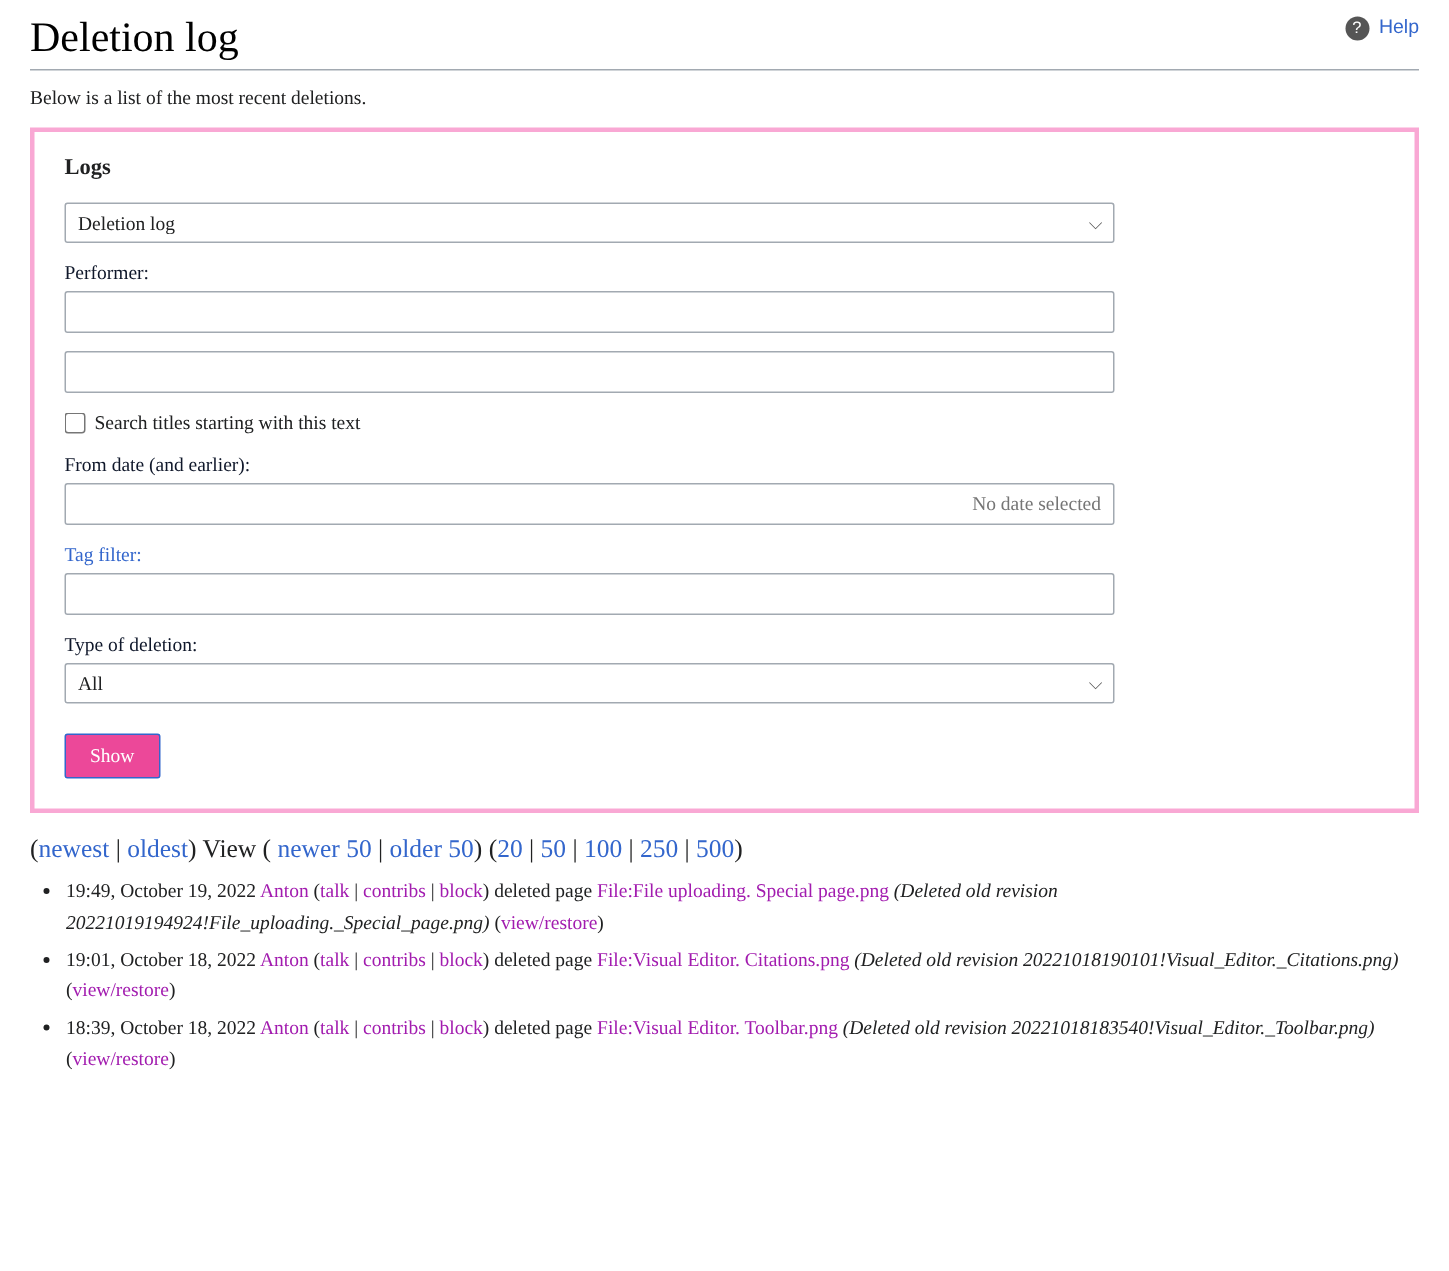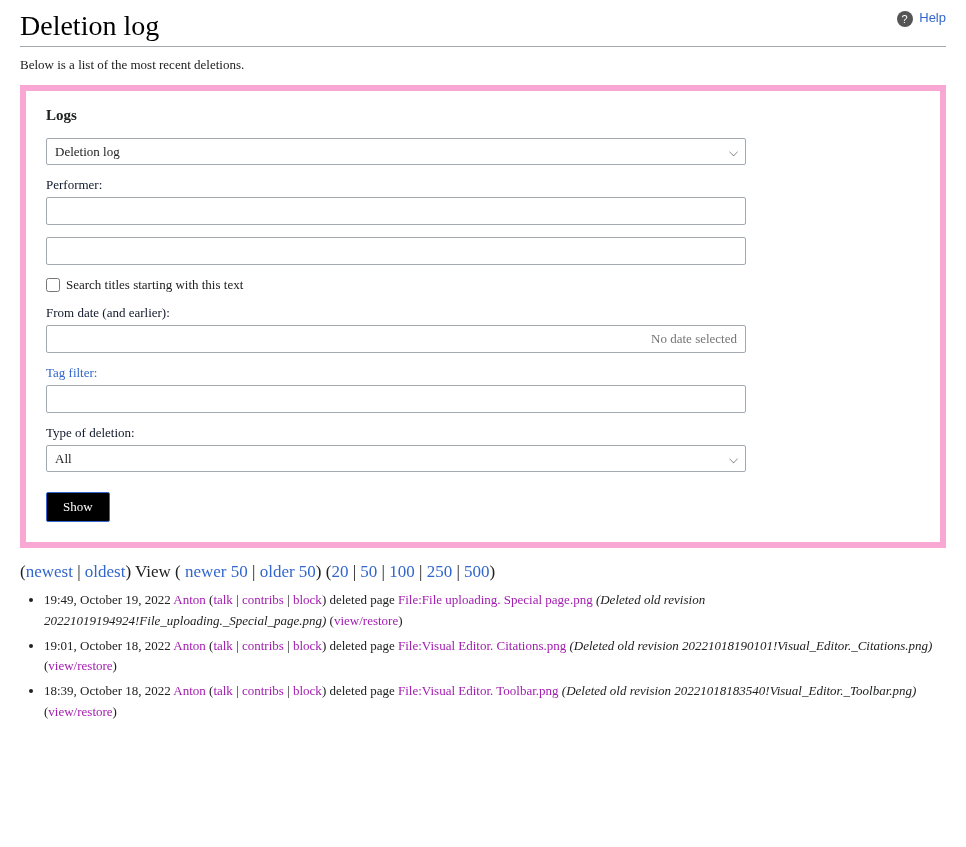--- a/index.html
+++ b/index.html
@@ -38,21 +38,21 @@
       padding-bottom: 4px;
       margin-bottom: 10px;
       color: #000;
     }
     .subtitle {
       font-size: 13px;
       margin-bottom: 12px;
       color: #202122;
     }
     .logs-box {
-      border: 6px solid #f9a8d4;
+      border: 3px solid #f9a8d4;
       padding: 16px 20px 20px 20px;
       margin-bottom: 14px;
     }
     .logs-title {
       font-weight: bold;
       font-size: 15px;
       margin-bottom: 14px;
     }
     .form-group {
       margin-bottom: 12px;
@@ -118,21 +118,21 @@
     }
     .checkbox-row input[type="checkbox"] {
       width: 14px;
       height: 14px;
       cursor: pointer;
     }
     .checkbox-label {
       font-size: 13px;
     }
     .show-btn {
-      background: #000000;
+      background: #ec4899;
       color: #fff;
       border: 1px solid #3366cc;
       padding: 6px 16px;
       font-size: 13px;
       cursor: pointer;
       border-radius: 2px;
       font-family: inherit;
       margin-top: 8px;
     }
     .pagination {

